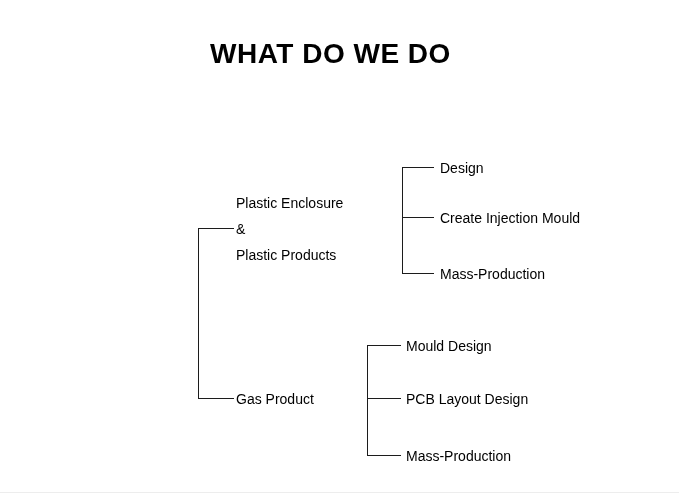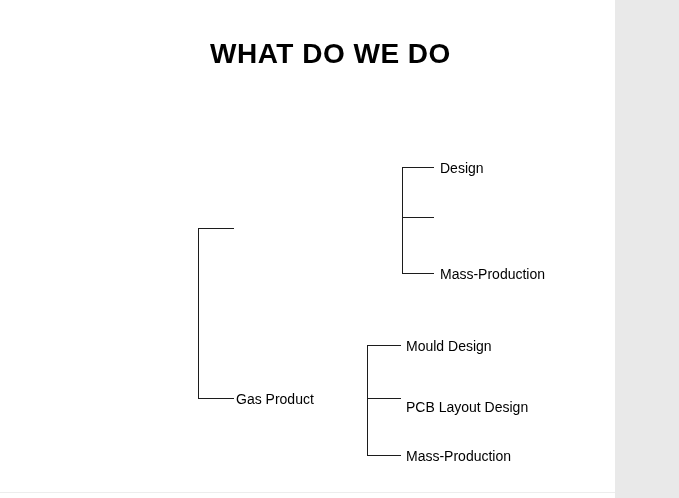--- a/index.html
+++ b/index.html
@@ -1,18 +1,18 @@
 <!DOCTYPE html>
 <html><head>
 <meta charset="utf-8">
 <style>
   html,body{margin:0;padding:0;background:#e9e9e9;}
   .stage{
     position:relative;
-    width:615px;height:498px;
+    width:679px;height:498px;
     background:#ffffff;
     overflow:hidden;
     font-family:"Liberation Sans", sans-serif;
     color:#000;
   }
   .title{
     position:absolute;
     left:210px;top:39px;
     margin:0;
     font-size:28px;
@@ -44,35 +44,41 @@
 
 <div class="stage">
 
   <h1 class="title">WHAT DO WE DO</h1>
 
 
   <div class="line v" style="left:198px;top:228px;height:171px;"></div>
   <div class="line h" style="left:198px;top:228px;width:36px;"></div>
   <div class="line h" style="left:198px;top:398px;width:36px;"></div>
 
+  <div class="node" style="left:236px;top:190px;">
+    <div>Plastic Enclosure</div>
+    <div>&amp;</div>
+    <div>Plastic Products</div>
+  </div>
 
   <div class="line v" style="left:402px;top:167px;height:107px;"></div>
   <div class="line h" style="left:402px;top:167px;width:32px;"></div>
   <div class="line h" style="left:402px;top:217px;width:32px;"></div>
   <div class="line h" style="left:402px;top:273px;width:32px;"></div>
 
   <div class="node" style="left:440px;top:155px;">Design</div>
+  <div class="node" style="left:440px;top:205px;">Create Injection Mould</div>
   <div class="node" style="left:440px;top:261px;">Mass-Production</div>
 
   <div class="node" style="left:236px;top:386px;">Gas Product</div>
 
   <div class="line v" style="left:367px;top:345px;height:111px;"></div>
   <div class="line h" style="left:367px;top:345px;width:34px;"></div>
   <div class="line h" style="left:367px;top:398px;width:34px;"></div>
   <div class="line h" style="left:367px;top:455px;width:34px;"></div>
 
   <div class="node" style="left:406px;top:333px;">Mould Design</div>
-  <div class="node" style="left:406px;top:386px;margin-top:8px;">PCB Layout Design</div>
+  <div class="node" style="left:406px;top:386px;">PCB Layout Design</div>
   <div class="node" style="left:406px;top:443px;">Mass-Production</div>
 
   <div class="bottom-divider"></div>
 
 </div>
 
 </body></html>

